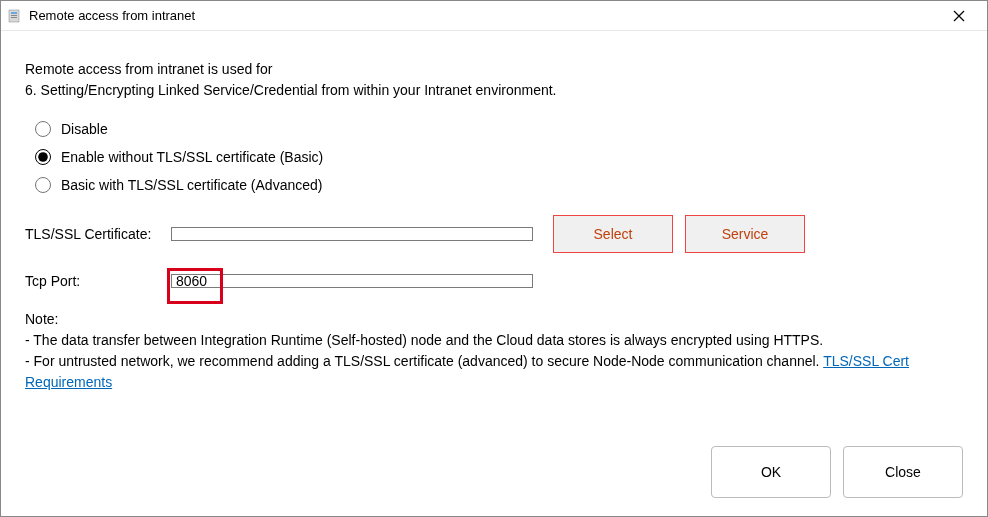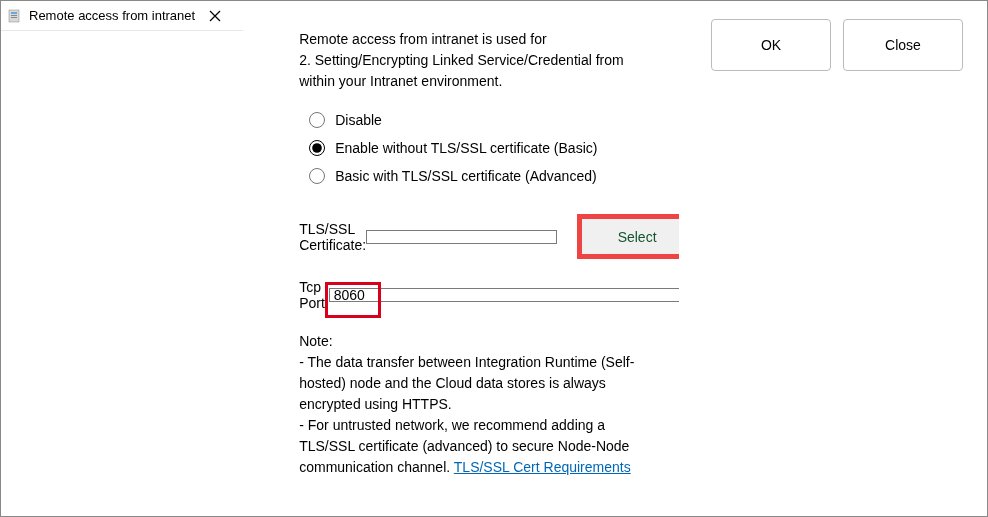--- a/index.html
+++ b/index.html
@@ -14,22 +14,22 @@
       background: #fff;
       width: 988px;
       height: 517px;
       overflow: hidden;
     }
     .window {
       width: 100%;
       height: 100%;
       border: 1px solid #888;
       display: flex;
-      background: #fff;
-      gap: 32px;
+      flex-direction: column;
+      background: #fff;
     }
     .title-bar {
       display: flex;
       align-items: center;
       height: 30px;
       padding: 0 8px 0 6px;
       background: #fff;
       border-bottom: 1px solid #e8e8e8;
     }
     .title-icon {
@@ -65,21 +65,21 @@
       overflow: auto;
     }
     .intro {
       margin-bottom: 20px;
     }
     .intro p {
       line-height: 1.5;
     }
     .radio-group {
       padding-left: 10px;
-      margin-bottom: 30px;
+      margin-bottom: 22px;
     }
     .radio-option {
       display: flex;
       align-items: center;
       margin-bottom: 12px;
     }
     .radio-input {
       width: 16px;
       height: 16px;
       margin-right: 10px;
@@ -106,28 +106,28 @@
       font-family: inherit;
       background: #fff;
     }
     .cert-input {
       width: 362px;
     }
     .port-input {
       width: 362px;
     }
     .btn {
-      height: 45px;
+      height: 38px;
       width: 120px;
-      border: 5px solid #ef4444;
+      border: 1px solid #ef4444;
       background: #f0f0f0;
       font-size: 14px;
       font-family: inherit;
       cursor: pointer;
-      color: #14532d;
+      color: #c2410c;
     }
     .btn.enabled {
       color: #000;
       background: #fff;
       border: 1px solid #bbb;
     }
     .btn-row {
       display: flex;
       gap: 12px;
       margin-left: 20px;
@@ -185,21 +185,21 @@
     <button class="close-btn">
       <svg viewBox="0 0 12 12">
           <path d="M1 1 L11 11 M11 1 L1 11" stroke="currentColor" stroke-width="1.2" fill="none"></path>
         </svg>
     </button>
   </div>
 
   <div class="content">
     <div class="intro">
       <p>Remote access from intranet is used for</p>
-      <p>2. Setting/Encrypting Linked Service/Credential from within your Intranet environment.</p>
+      <p>6. Setting/Encrypting Linked Service/Credential from within your Intranet environment.</p>
     </div>
 
     <div class="radio-group">
       <div class="radio-option">
         <input type="radio" name="ra" class="radio-input" style="">
         <label class="radio-label">Disable</label>
       </div>
       <div class="radio-option">
         <input type="radio" name="ra" class="radio-input" checked="" style="">
         <label class="radio-label">Enable without TLS/SSL certificate (Basic)</label>

